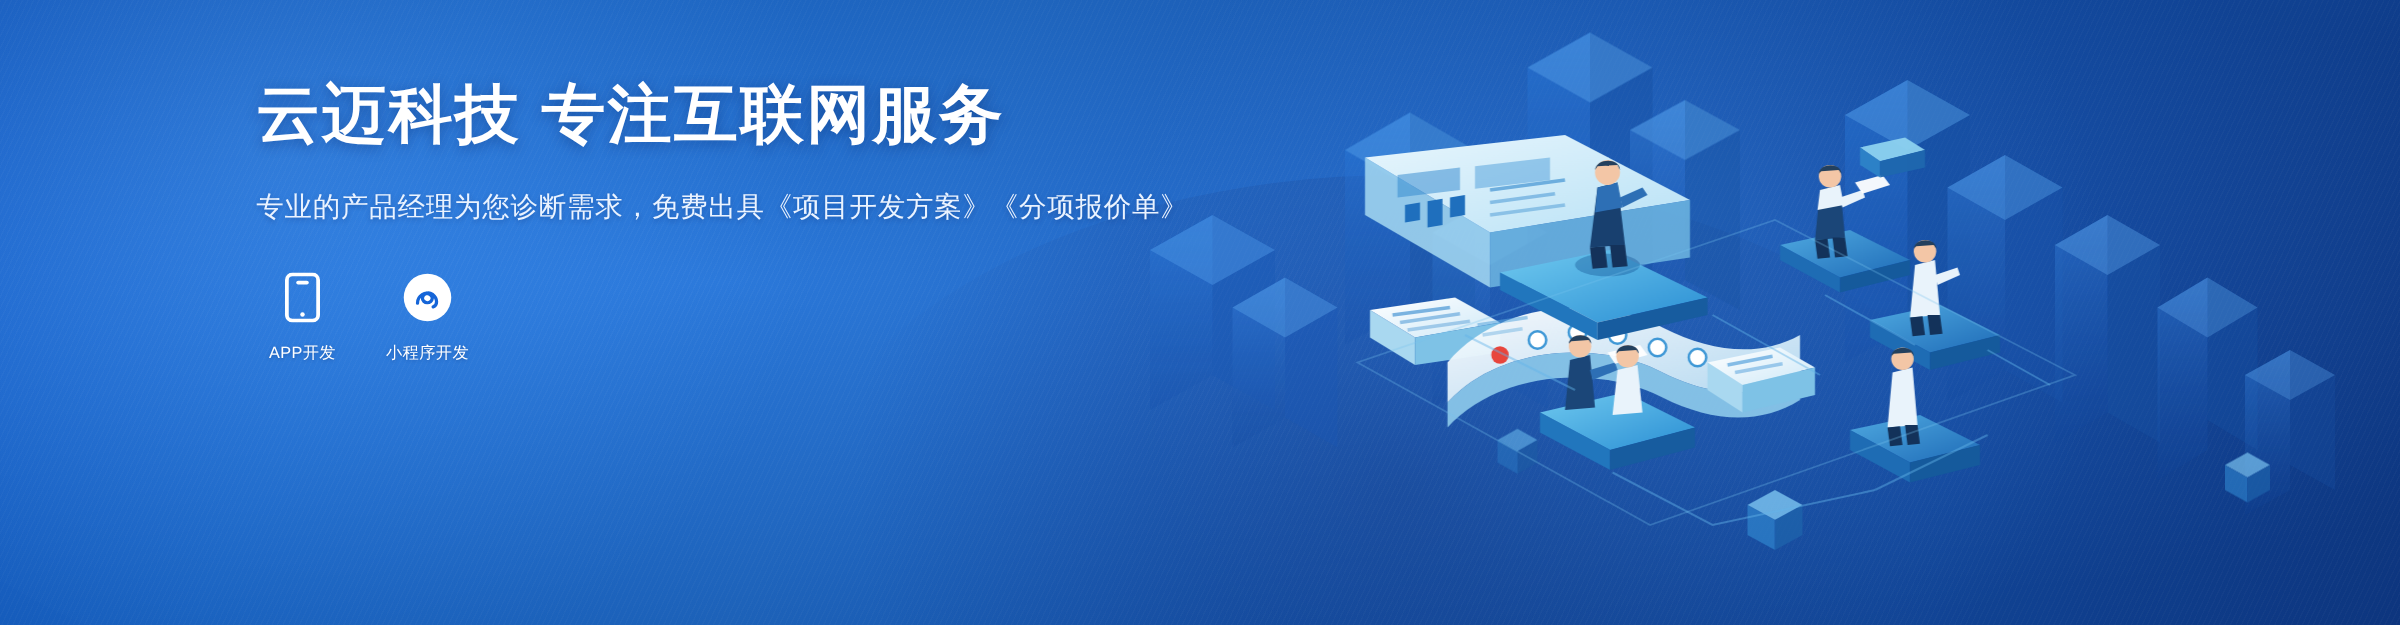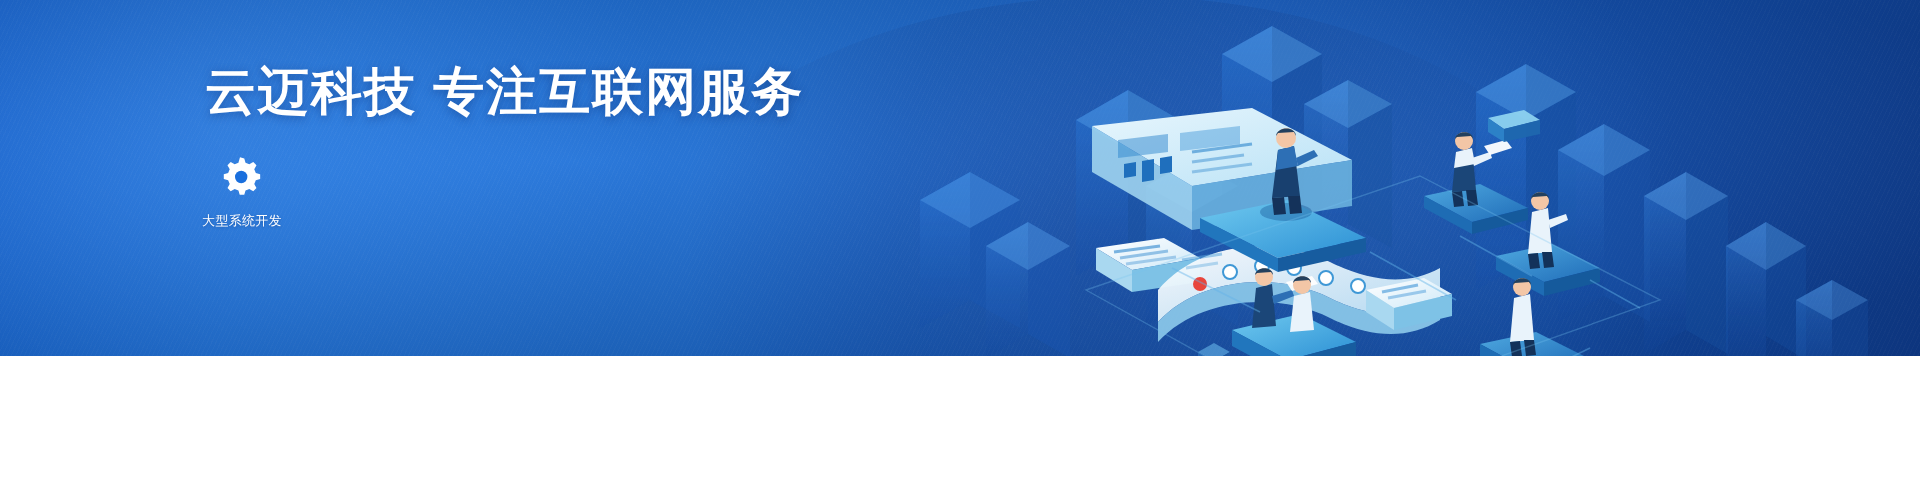--- a/index.html
+++ b/index.html
@@ -3,21 +3,21 @@
 <meta charset="utf-8">
 <style>
   * { box-sizing: border-box; margin: 0; padding: 0; }
   html, body {
     width: 1920px; height: 500px;
     overflow: hidden;
     font-family: "Liberation Sans", "DejaVu Sans", sans-serif;
   }
   .banner {
     position: relative;
-    width: 1920px; height: 356px;
+    width: 1920px; height: 500px;
     background: linear-gradient(115deg, #1565d8 0%, #1a6fdd 18%, #1f6fd4 38%, #1860c8 60%, #1452b4 80%, #0f3f96 100%);
     overflow: hidden;
   }
   
   .glow-a, .glow-b, .glow-c {
     position: absolute; border-radius: 50%; pointer-events: none;
   }
   .glow-a {
     left: -180px; top: -220px; width: 900px; height: 760px;
     background: radial-gradient(circle at 45% 45%, rgba(90,170,255,.30), rgba(90,170,255,0) 68%);
@@ -366,38 +366,45 @@
   </div>
 
   <div class="texture"></div>
   <div class="vignette"></div>
 
   <div class="content">
 
     <h1 class="headline">云迈科技 专注互联网服务</h1>
 
     <div class="sub">
+      <span class="line">专业的产品经理为您诊断需求，免费出具《项目开发方案》《分项报价单》</span>
     </div>
 
     <div class="services">
 
-
-
-
+      <div class="service">
+        <span class="ico">
+          <svg width="28" height="40" viewBox="0 0 28 40">
+            <rect x="1.5" y="1.5" width="25" height="37" rx="4.5" ry="4.5" fill="none" stroke="#ffffff" stroke-width="3"></rect>
+            <rect x="9" y="6.5" width="10" height="3" rx="1.5" fill="#ffffff"></rect>
+            <circle cx="14" cy="33.5" r="1.8" fill="#ffffff"></circle>
+          </svg>
+        </span>
+        <span class="lbl">APP开发</span>
+      </div>
 
       <div class="service">
         <span class="ico">
           <svg width="40" height="40" viewBox="0 0 40 40">
-            <path d="M20 1 L24.4 2.1 L25.7 6.6 L29.6 8.2 L33.7 5.9 L37 9.2 L34.7 13.3
-                     L36.3 17.2 L40.8 18.5 L40.8 23.2 L36.3 24.5 L34.7 28.4 L37 32.5
-                     L33.7 35.8 L29.6 33.5 L25.7 35.1 L24.4 39.6 L19.7 39.6 L18.4 35.1
-                     L14.5 33.5 L10.4 35.8 L7.1 32.5 L9.4 28.4 L7.8 24.5 L3.3 23.2
-                     L3.3 18.5 L7.8 17.2 L9.4 13.3 L7.1 9.2 L10.4 5.9 L14.5 8.2
-                     L18.4 6.6 Z" fill="#ffffff" transform="translate(-1.4,-0.6) scale(0.97)"></path>
-            <circle cx="19.2" cy="20" r="6.2" fill="#1a6fdd"></circle>
+            <circle cx="20" cy="20" r="19" fill="#ffffff"></circle>
+            <path d="M12 24.5 C 12 18.5, 18.5 14.5, 22.5 18 C 26.5 21.5, 20.5 26.5, 17 23
+                     C 13.5 19.5, 19.5 14, 24 17.5 C 28.5 21, 28 26.5, 24.5 27.5" fill="none" stroke="#1565d8" stroke-width="2.6" stroke-linecap="round"></path>
           </svg>
         </span>
-        <span class="lbl">大型系统开发</span>
+        <span class="lbl">小程序开发</span>
       </div>
+
+
+
 
     </div>
   </div>
 </div>
 
 </body></html>

